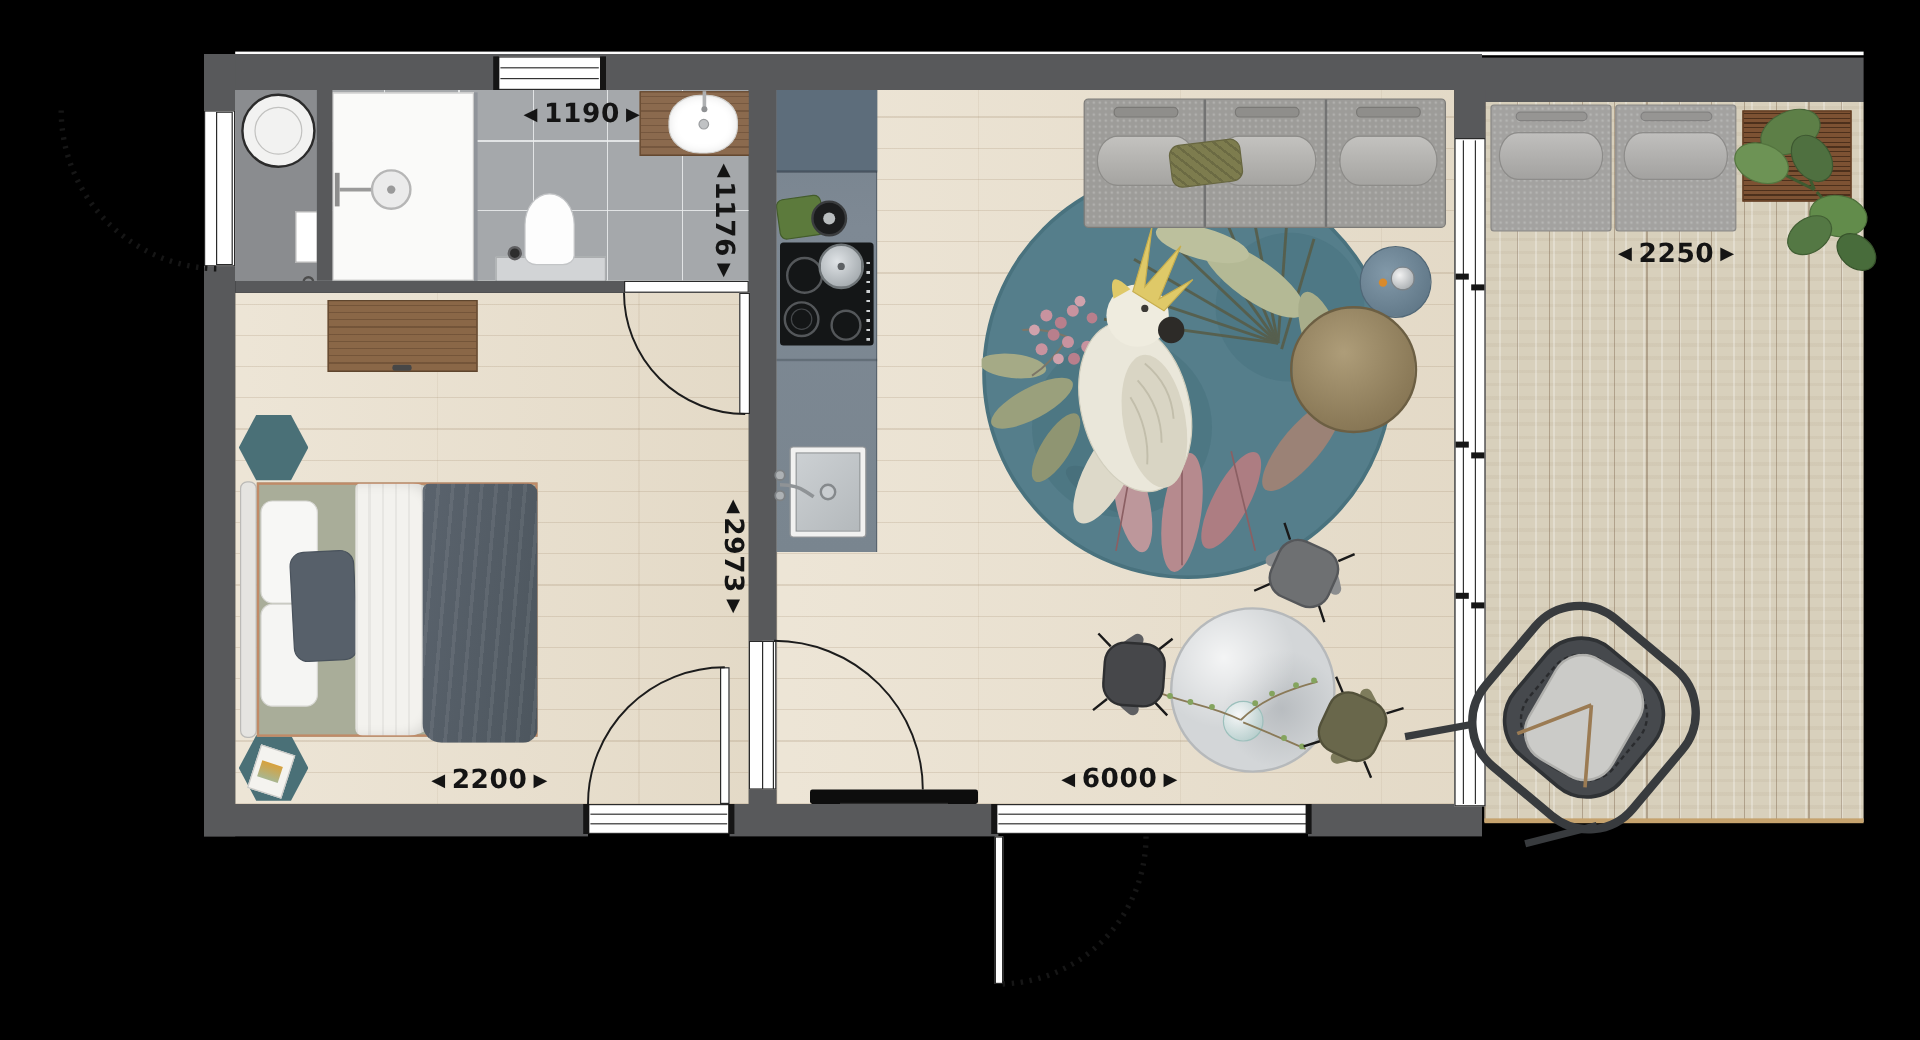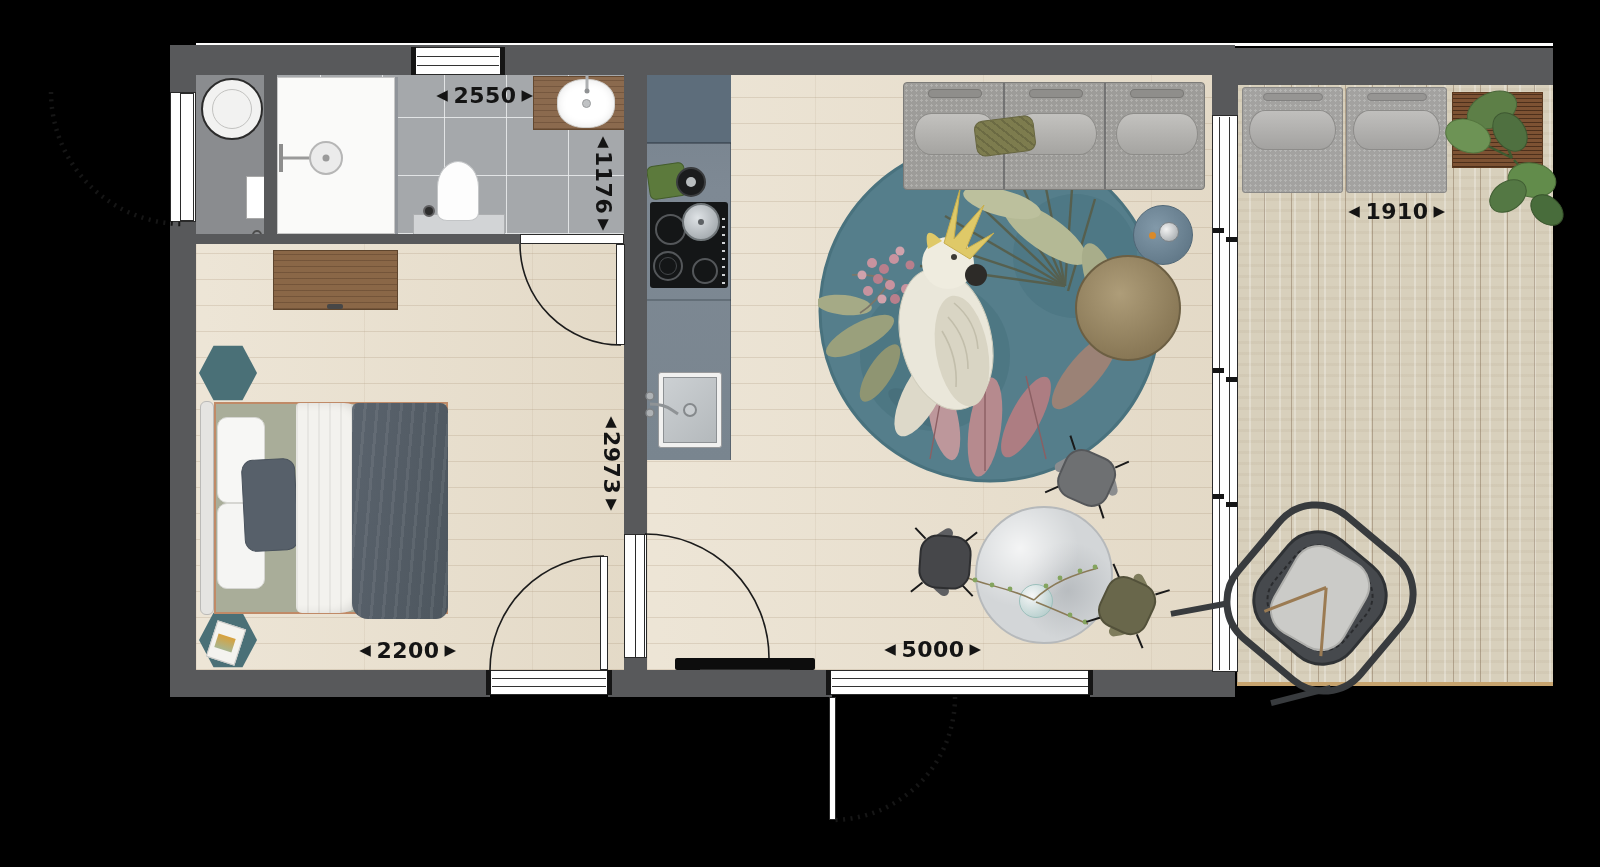--- a/index.html
+++ b/index.html
@@ -320,42 +320,42 @@
       <ellipse cx="-24" cy="8" rx="23" ry="16" fill="#6d9355" stroke="#54753f" transform="rotate(20 -24 8)"></ellipse>
       <ellipse cx="18" cy="4" rx="21" ry="15" fill="#4f7040" stroke="#3e5831" transform="rotate(55 18 4)"></ellipse>
       <ellipse cx="40" cy="52" rx="24" ry="17" fill="#628c4b" stroke="#4c6e3a" transform="rotate(10 40 52)"></ellipse>
       <ellipse cx="16" cy="68" rx="20" ry="14" fill="#547844" stroke="#415e33" transform="rotate(-35 16 68)"></ellipse>
       <ellipse cx="55" cy="82" rx="18" ry="13" fill="#486c3b" stroke="#38542c" transform="rotate(40 55 82)"></ellipse>
     </g>
   </svg>
 
   <div class="abs dim" style="left:418px;top:82px;width:134px;height:26px;">
     <span class="ar">◀</span>
-    <span>2550</span>
+    <span>1190</span>
     <span class="ar">▶</span>
   </div>
   <div class="abs vdim" style="left:586px;top:140px;width:34px;height:86px;">
     <span class="ar">▲</span>
     <span class="vtext">1176</span>
     <span class="ar">▼</span>
   </div>
   <div class="abs vdim" style="left:594px;top:420px;width:34px;height:86px;">
     <span class="ar">▲</span>
     <span class="vtext">2973</span>
     <span class="ar">▼</span>
   </div>
   <div class="abs dim" style="left:341px;top:637px;width:134px;height:26px;">
     <span class="ar">◀</span>
     <span>2200</span>
     <span class="ar">▶</span>
   </div>
   <div class="abs dim" style="left:866px;top:636px;width:134px;height:26px;">
     <span class="ar">◀</span>
-    <span>5000</span>
+    <span>6000</span>
     <span class="ar">▶</span>
   </div>
   <div class="abs dim" style="left:1330px;top:198px;width:134px;height:26px;">
     <span class="ar">◀</span>
-    <span>1910</span>
+    <span>2250</span>
     <span class="ar">▶</span>
   </div>
 
 </div>
 
 </body></html>

